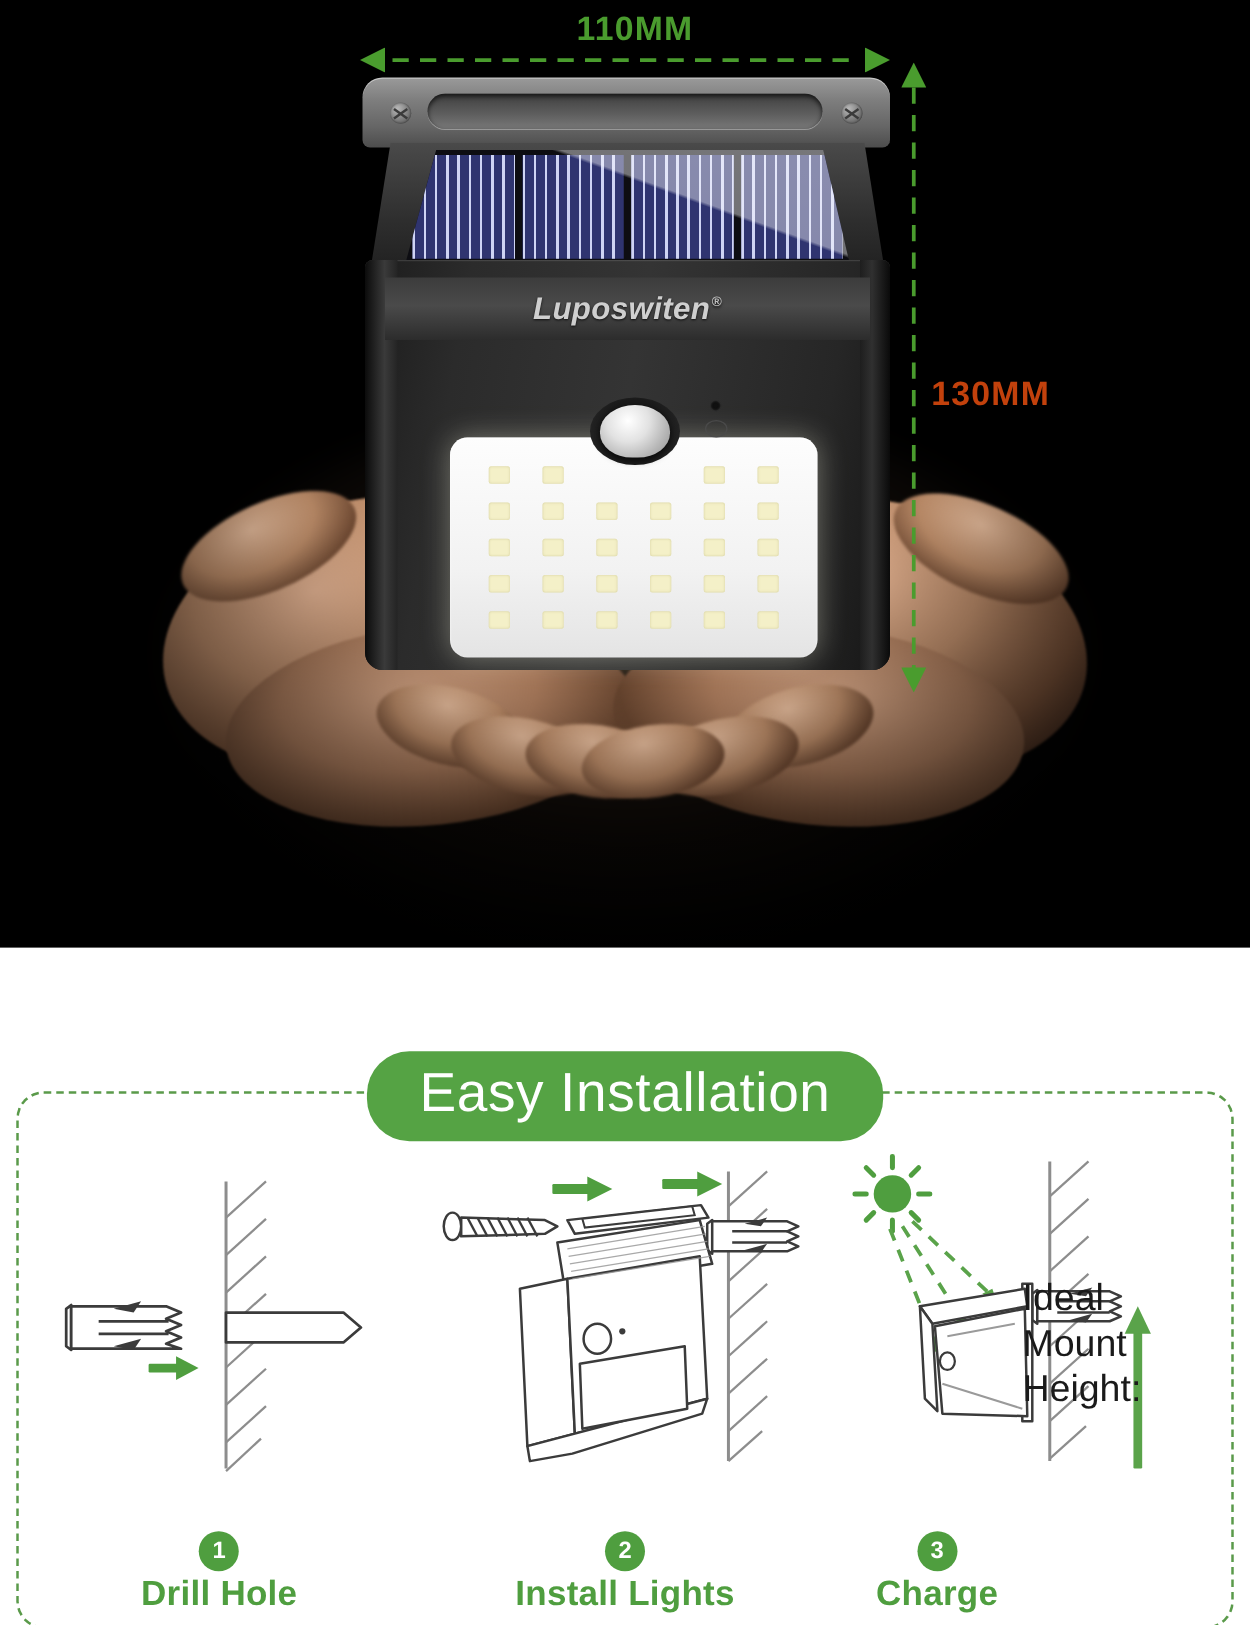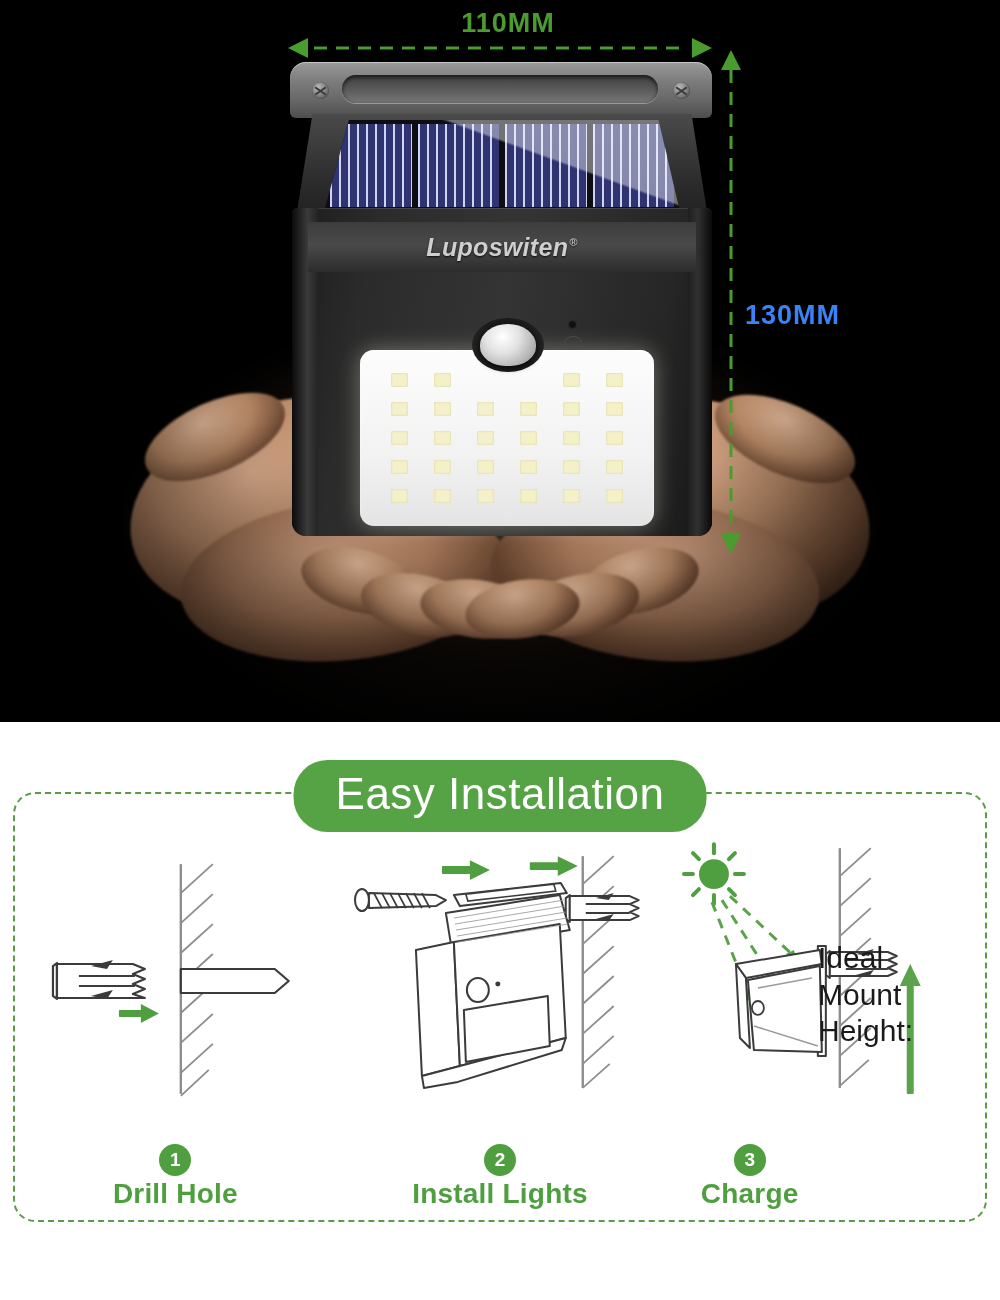--- a/index.html
+++ b/index.html
@@ -190,21 +190,21 @@
     filter:blur(1.2px);
   }
   .vignette{
     position:absolute; inset:0;
     background:radial-gradient(ellipse at 50% 45%, rgba(0,0,0,0) 30%, rgba(0,0,0,.55) 70%, rgba(0,0,0,.95) 100%);
     pointer-events:none;
   }
 
   
   .install-section{
-    position:absolute; left:0; top:722px; width:1000px; height:489px; background:#fff;
+    position:absolute; left:0; top:803px; width:1000px; height:489px; background:#fff;
   }
   .dashed-box{
     position:absolute; left:13px; top:70px; width:974px; height:430px;
     border:2px dashed #5a9a4a; border-radius:22px; box-sizing:border-box;
   }
   .title-pill{
     position:absolute; left:50%; top:38px; transform:translateX(-50%);
     background:#55a344; color:#fff; border-radius:34px;
     padding:9px 42px 13px; font-size:44px; font-weight:400; letter-spacing:.5px;
     white-space:nowrap; z-index:5;
@@ -336,21 +336,21 @@
     <line x1="14" y1="2" x2="386" y2="2" stroke="#4a9c2e" stroke-width="3" stroke-dasharray="13 9"></line>
   </svg>
   <svg style="position:absolute;left:288px;top:38px;" width="22" height="20" viewBox="0 0 22 20">
     <polygon points="0,10 20,0 20,20" fill="#4a9c2e"></polygon>
   </svg>
   <svg style="position:absolute;left:690px;top:38px;" width="22" height="20" viewBox="0 0 22 20">
     <polygon points="22,10 2,0 2,20" fill="#4a9c2e"></polygon>
   </svg>
 
   <div class="dim-v-label">
-    <span style="color:#3b82f6">130MM</span>
+    <span style="color:#c2410c">130MM</span>
   </div>
   <svg class="dim-v-line" width="4" height="488" viewBox="0 0 4 488">
     <line x1="2" y1="2" x2="2" y2="486" stroke="#4a9c2e" stroke-width="3" stroke-dasharray="13 9"></line>
   </svg>
   <svg style="position:absolute;left:721px;top:50px;" width="20" height="22" viewBox="0 0 20 22">
     <polygon points="10,0 0,20 20,20" fill="#4a9c2e"></polygon>
   </svg>
   <svg style="position:absolute;left:721px;top:532px;" width="20" height="22" viewBox="0 0 20 22">
     <polygon points="10,22 0,2 20,2" fill="#4a9c2e"></polygon>
   </svg>

